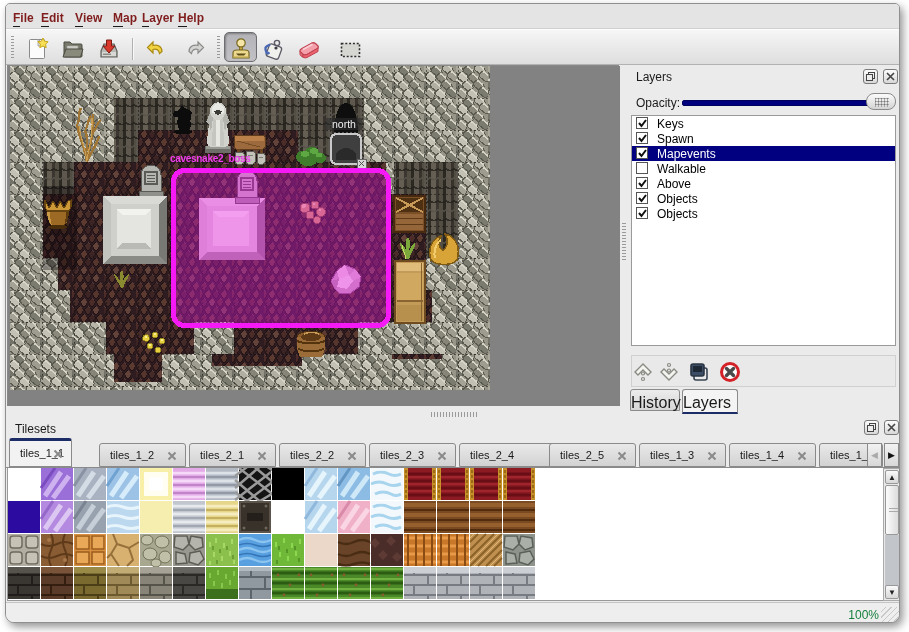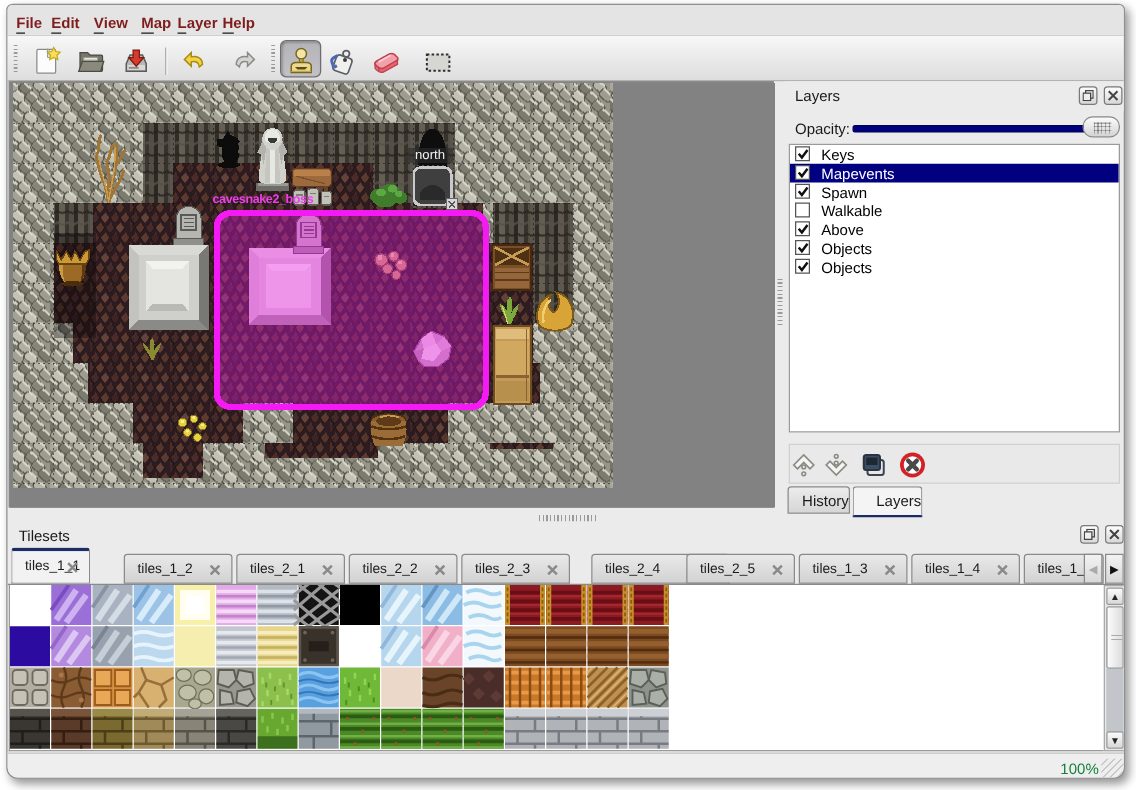--- a/index.html
+++ b/index.html
@@ -42,22 +42,22 @@
    background-blend-mode:multiply; opacity:0.8; }
 #llist { position:absolute; left:3px; top:50px; width:265px; height:231px; background:#ffffff; border:1px solid #9a9a9a; overflow:hidden; }
 .lrow { position:relative; height:15px; font-size:12px; color:#000; }
 .lrow.sel { background:#000080; color:#fff; }
 .lrow .cb { position:absolute; left:4px; top:1px; width:12px; height:12px; background:#fff; border:1px solid #555;
   display:flex; align-items:center; justify-content:center; }
 .lrow .lbl { position:absolute; left:25px; top:1px; }
 #lbtns { position:absolute; left:3px; top:290px; width:265px; height:32px; background:#e9e9e9; border:1px solid #d0d0d0; }
 #lbtns > div { position:absolute; top:4px; }
 #dtabs { position:absolute; left:0px; top:324px; width:275px; height:26px; }
-.dtab { position:absolute; height:22px; font-size:12px; color:#1a1a1a; border:1px solid #8a8a8a;
-  border-radius:3px 3px 0 0; background:linear-gradient(#ececec,#d6d6d6); text-align:right; }
+.dtab { position:absolute; height:22px; font-size:16px; color:#1a1a1a; border:1px solid #8a8a8a;
+  border-radius:3px 3px 0 0; background:linear-gradient(#ececec,#d6d6d6); text-align:left; }
 .dtab.active { background:#f4f4f4; border-bottom:2px solid #1c2c66; height:25px; }
 
 #hsplit { position:absolute; left:0; top:405px; width:100%; height:10px; }
 #hsplit .dots { position:absolute; left:425px; top:3px; width:46px; height:5px;
   background-image:repeating-linear-gradient(90deg,#9a9a9a 0 1px, transparent 1px 3px); }
 
 #tsdock { position:absolute; left:0; top:414px; width:895px; height:186px; }
 #tstitle { position:absolute; left:0; top:0; width:100%; height:22px; font-size:12px; color:#1a1a1a; }
 #tstitle .txt { position:absolute; left:9px; top:4px;text-align:right; }
 #tstabs { position:absolute; left:0; top:22px; width:100%; height:28px; }
@@ -500,35 +500,35 @@
     </div>
     <div id="llist">
         <div class="lrow">
           <span class="cb">
             <svg width="9" height="9" viewBox="0 0 9 9">
               <path d="M1 4 L3.5 7 L8 1" fill="none" stroke="#111" stroke-width="2"></path>
             </svg>
           </span>
           <span class="lbl">Keys</span>
         </div>
+        <div class="lrow">
+          <span class="cb">
+            <svg width="9" height="9" viewBox="0 0 9 9">
+              <path d="M1 4 L3.5 7 L8 1" fill="none" stroke="#111" stroke-width="2"></path>
+            </svg>
+          </span>
+          <span class="lbl">Spawn</span>
+        </div>
         <div class="lrow sel">
           <span class="cb">
             <svg width="9" height="9" viewBox="0 0 9 9">
               <path d="M1 4 L3.5 7 L8 1" fill="none" stroke="#111" stroke-width="2"></path>
             </svg>
           </span>
           <span class="lbl">Mapevents</span>
-        </div>
-        <div class="lrow">
-          <span class="cb">
-            <svg width="9" height="9" viewBox="0 0 9 9">
-              <path d="M1 4 L3.5 7 L8 1" fill="none" stroke="#111" stroke-width="2"></path>
-            </svg>
-          </span>
-          <span class="lbl">Spawn</span>
         </div>
         <div class="lrow">
           <span class="cb"></span>
           <span class="lbl">Walkable</span>
         </div>
         <div class="lrow">
           <span class="cb">
             <svg width="9" height="9" viewBox="0 0 9 9">
               <path d="M1 4 L3.5 7 L8 1" fill="none" stroke="#111" stroke-width="2"></path>
             </svg>
@@ -621,21 +621,21 @@
           <svg width="10" height="10" viewBox="0 0 10 10">
             <path d="M1.5 1.5 L8.5 8.5 M8.5 1.5 L1.5 8.5" stroke="#8a8a8a" stroke-width="2"></path>
           </svg>
         </div>
         <div class="tstab" style="left:363px;width:87px">
           <span>tiles_2_3</span>
           <svg width="10" height="10" viewBox="0 0 10 10">
             <path d="M1.5 1.5 L8.5 8.5 M8.5 1.5 L1.5 8.5" stroke="#8a8a8a" stroke-width="2"></path>
           </svg>
         </div>
-        <div class="tstab" style="left:467px;width:111px">
+        <div class="tstab" style="left:453px;width:111px">
           <span>tiles_2_4</span>
           <svg width="10" height="10" viewBox="0 0 10 10">
             <path d="M1.5 1.5 L8.5 8.5 M8.5 1.5 L1.5 8.5" stroke="#8a8a8a" stroke-width="2"></path>
           </svg>
         </div>
         <div class="tstab" style="left:543px;width:87px">
           <span>tiles_2_5</span>
           <svg width="10" height="10" viewBox="0 0 10 10">
             <path d="M1.5 1.5 L8.5 8.5 M8.5 1.5 L1.5 8.5" stroke="#8a8a8a" stroke-width="2"></path>
           </svg>

